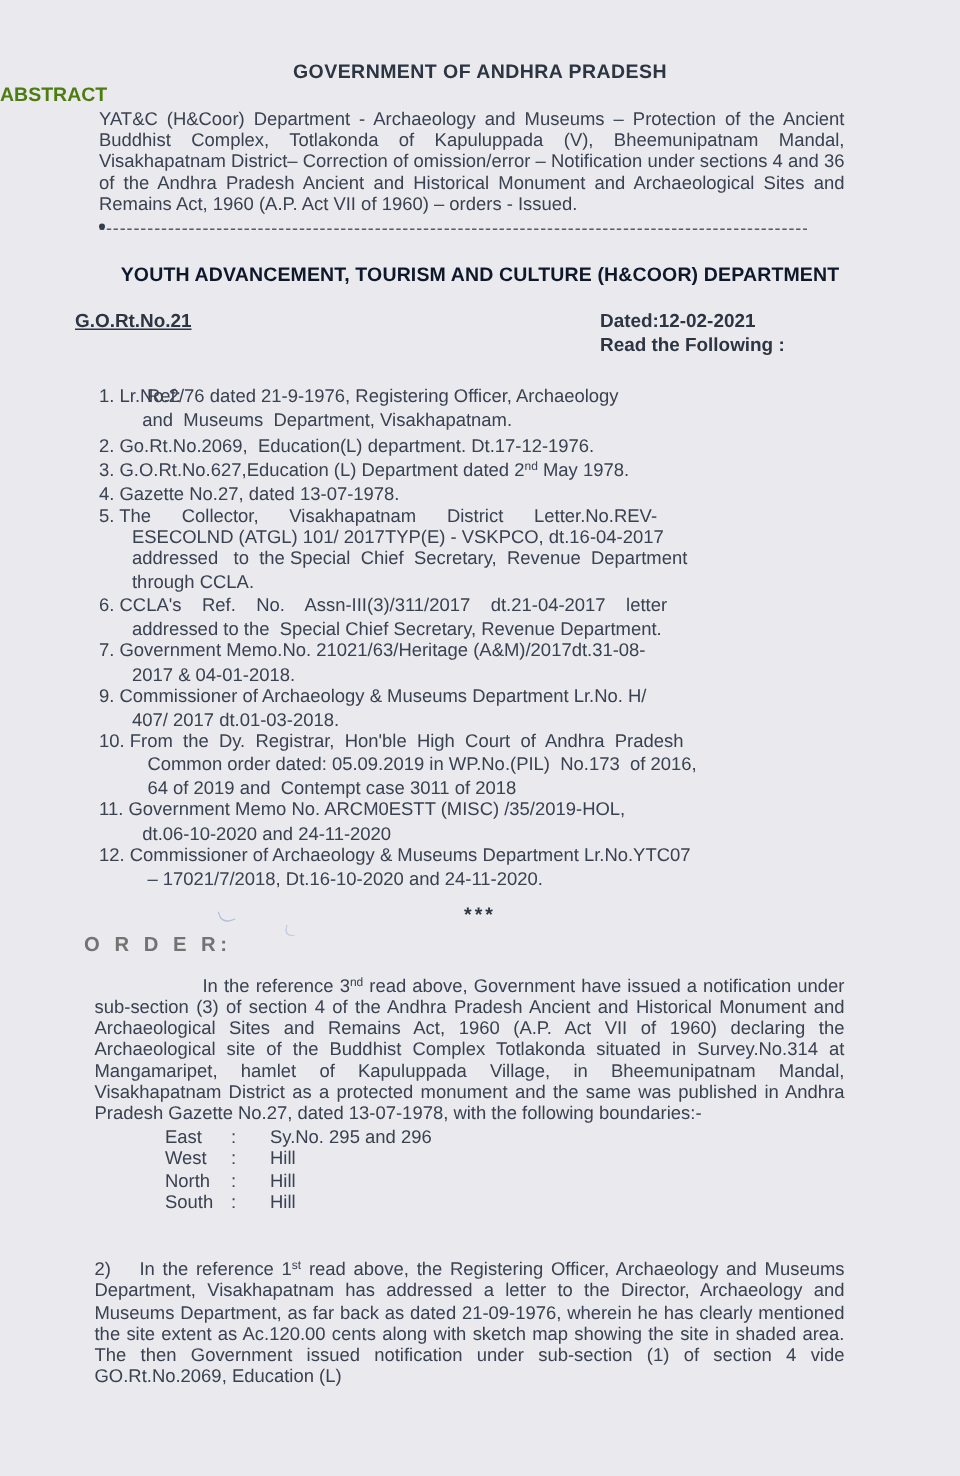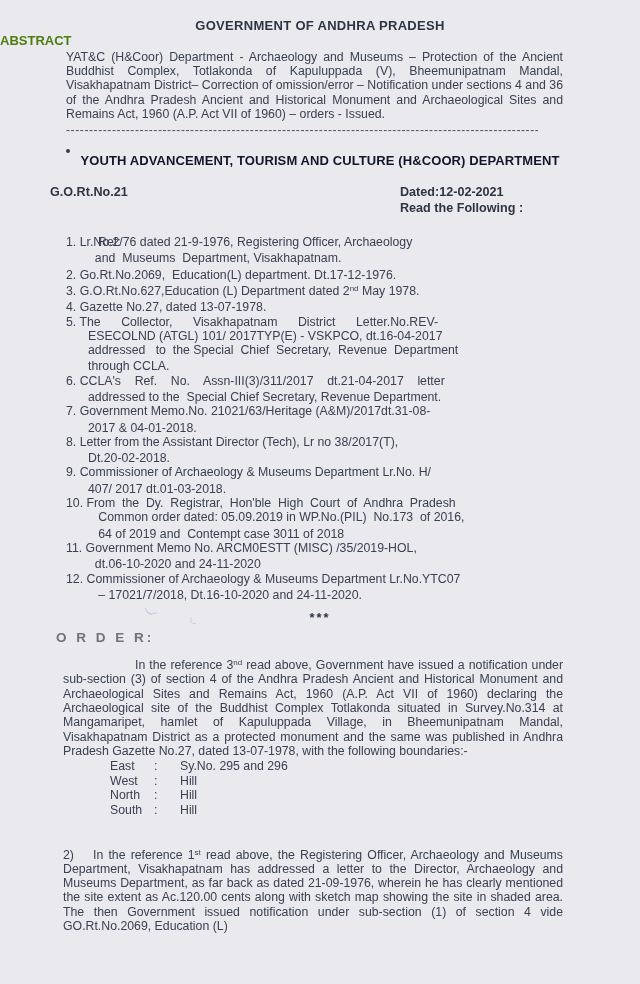--- a/index.html
+++ b/index.html
@@ -6,39 +6,39 @@
   body{
     width:640px;height:984px;
     background:#e9e9ee;
     font-family:"Liberation Sans",sans-serif;
     color:#3a4150;
     -webkit-font-smoothing:antialiased;
   }
   .page{position:relative;width:640px;height:984px;overflow:hidden;}
 
   .title{
-    margin-top:19px;text-align:center;
+    margin-top:41px;text-align:center;
     font-size:13px;font-weight:bold;color:#2d3442;letter-spacing:.3px;line-height:14px;
   }
   .subtitle{text-align:left;font-size:13px;font-weight:bold;color:#4d7c0f;line-height:15px;}
 
   .abstract{
     margin:2px 0 0 66px;width:497px;
     font-size:12.3px;line-height:14.2px;text-align:justify;
   }
   .divider{
     margin:2px 0 0 66px;width:472px;height:13px;overflow:hidden;
     white-space:nowrap;font-size:12px;letter-spacing:.6px;color:#4a5160;
   }
   .dept{
     margin-top:17px;text-align:center;
     font-size:13px;font-weight:bold;color:#0f172a;letter-spacing:.1px;
   }
   .go-row{position:relative;margin-top:17px;height:30px;font-size:12.6px;font-weight:bold;color:#2d3442;}
-  .go-num{position:absolute;left:50px;top:0;}
+  .go-num{position:absolute;left:50px;top:0;text-decoration:underline;}
   .go-right{position:absolute;left:400px;top:0;line-height:15.5px;}
 
   .refs-wrap{position:relative;margin-top:20px;}
   .ref-label{position:absolute;left:98px;top:0;font-size:12.3px;}
   .refs{margin-left:66px;width:460px;}
   .ref{
     white-space:pre-wrap;font-size:12.3px;line-height:14.3px;
     padding-left:22px;text-indent:-22px;
   }
   .sup{font-size:8px;vertical-align:4px;letter-spacing:0;}
@@ -102,22 +102,20 @@
       <div class="ref"><span>3. G.O.Rt.No.627,Education (L) Department dated 2</span><span class="sup">nd</span><span> May 1978.</span></div>
       <div class="ref"><span>4. Gazette No.27, dated 13-07-1978.</span><span class="sup"></span><span></span></div>
       <div class="ref"><span>5. The      Collector,      Visakhapatnam      District      Letter.No.REV-
 ESECOLND (ATGL) 101/ 2017TYP(E) - VSKPCO, dt.16-04-2017
 addressed   to  the Special  Chief  Secretary,  Revenue  Department
 through CCLA.</span><span class="sup"></span><span></span></div>
       <div class="ref"><span>6. CCLA's    Ref.    No.    Assn-III(3)/311/2017    dt.21-04-2017    letter
 addressed to the  Special Chief Secretary, Revenue Department.</span><span class="sup"></span><span></span></div>
       <div class="ref"><span>7. Government Memo.No. 21021/63/Heritage (A&amp;M)/2017dt.31-08-
 2017 &amp; 04-01-2018.</span><span class="sup"></span><span></span></div>
-      <div class="ref"><span>8. Letter from the Assistant Director (Tech), Lr no 38/2017(T),
-Dt.20-02-2018.</span><span class="sup"></span><span></span></div>
       <div class="ref"><span>9. Commissioner of Archaeology &amp; Museums Department Lr.No. H/
 407/ 2017 dt.01-03-2018.</span><span class="sup"></span><span></span></div>
       <div class="ref"><span>10. From  the  Dy.  Registrar,  Hon'ble  High  Court  of  Andhra  Pradesh
    Common order dated: 05.09.2019 in WP.No.(PIL)  No.173  of 2016,
    64 of 2019 and  Contempt case 3011 of 2018</span><span class="sup"></span><span></span></div>
       <div class="ref"><span>11. Government Memo No. ARCM0ESTT (MISC) /35/2019-HOL,
   dt.06-10-2020 and 24-11-2020</span><span class="sup"></span><span></span></div>
       <div class="ref"><span>12. Commissioner of Archaeology &amp; Museums Department Lr.No.YTC07
    – 17021/7/2018, Dt.16-10-2020 and 24-11-2020.</span><span class="sup"></span><span></span></div>
     </div>

